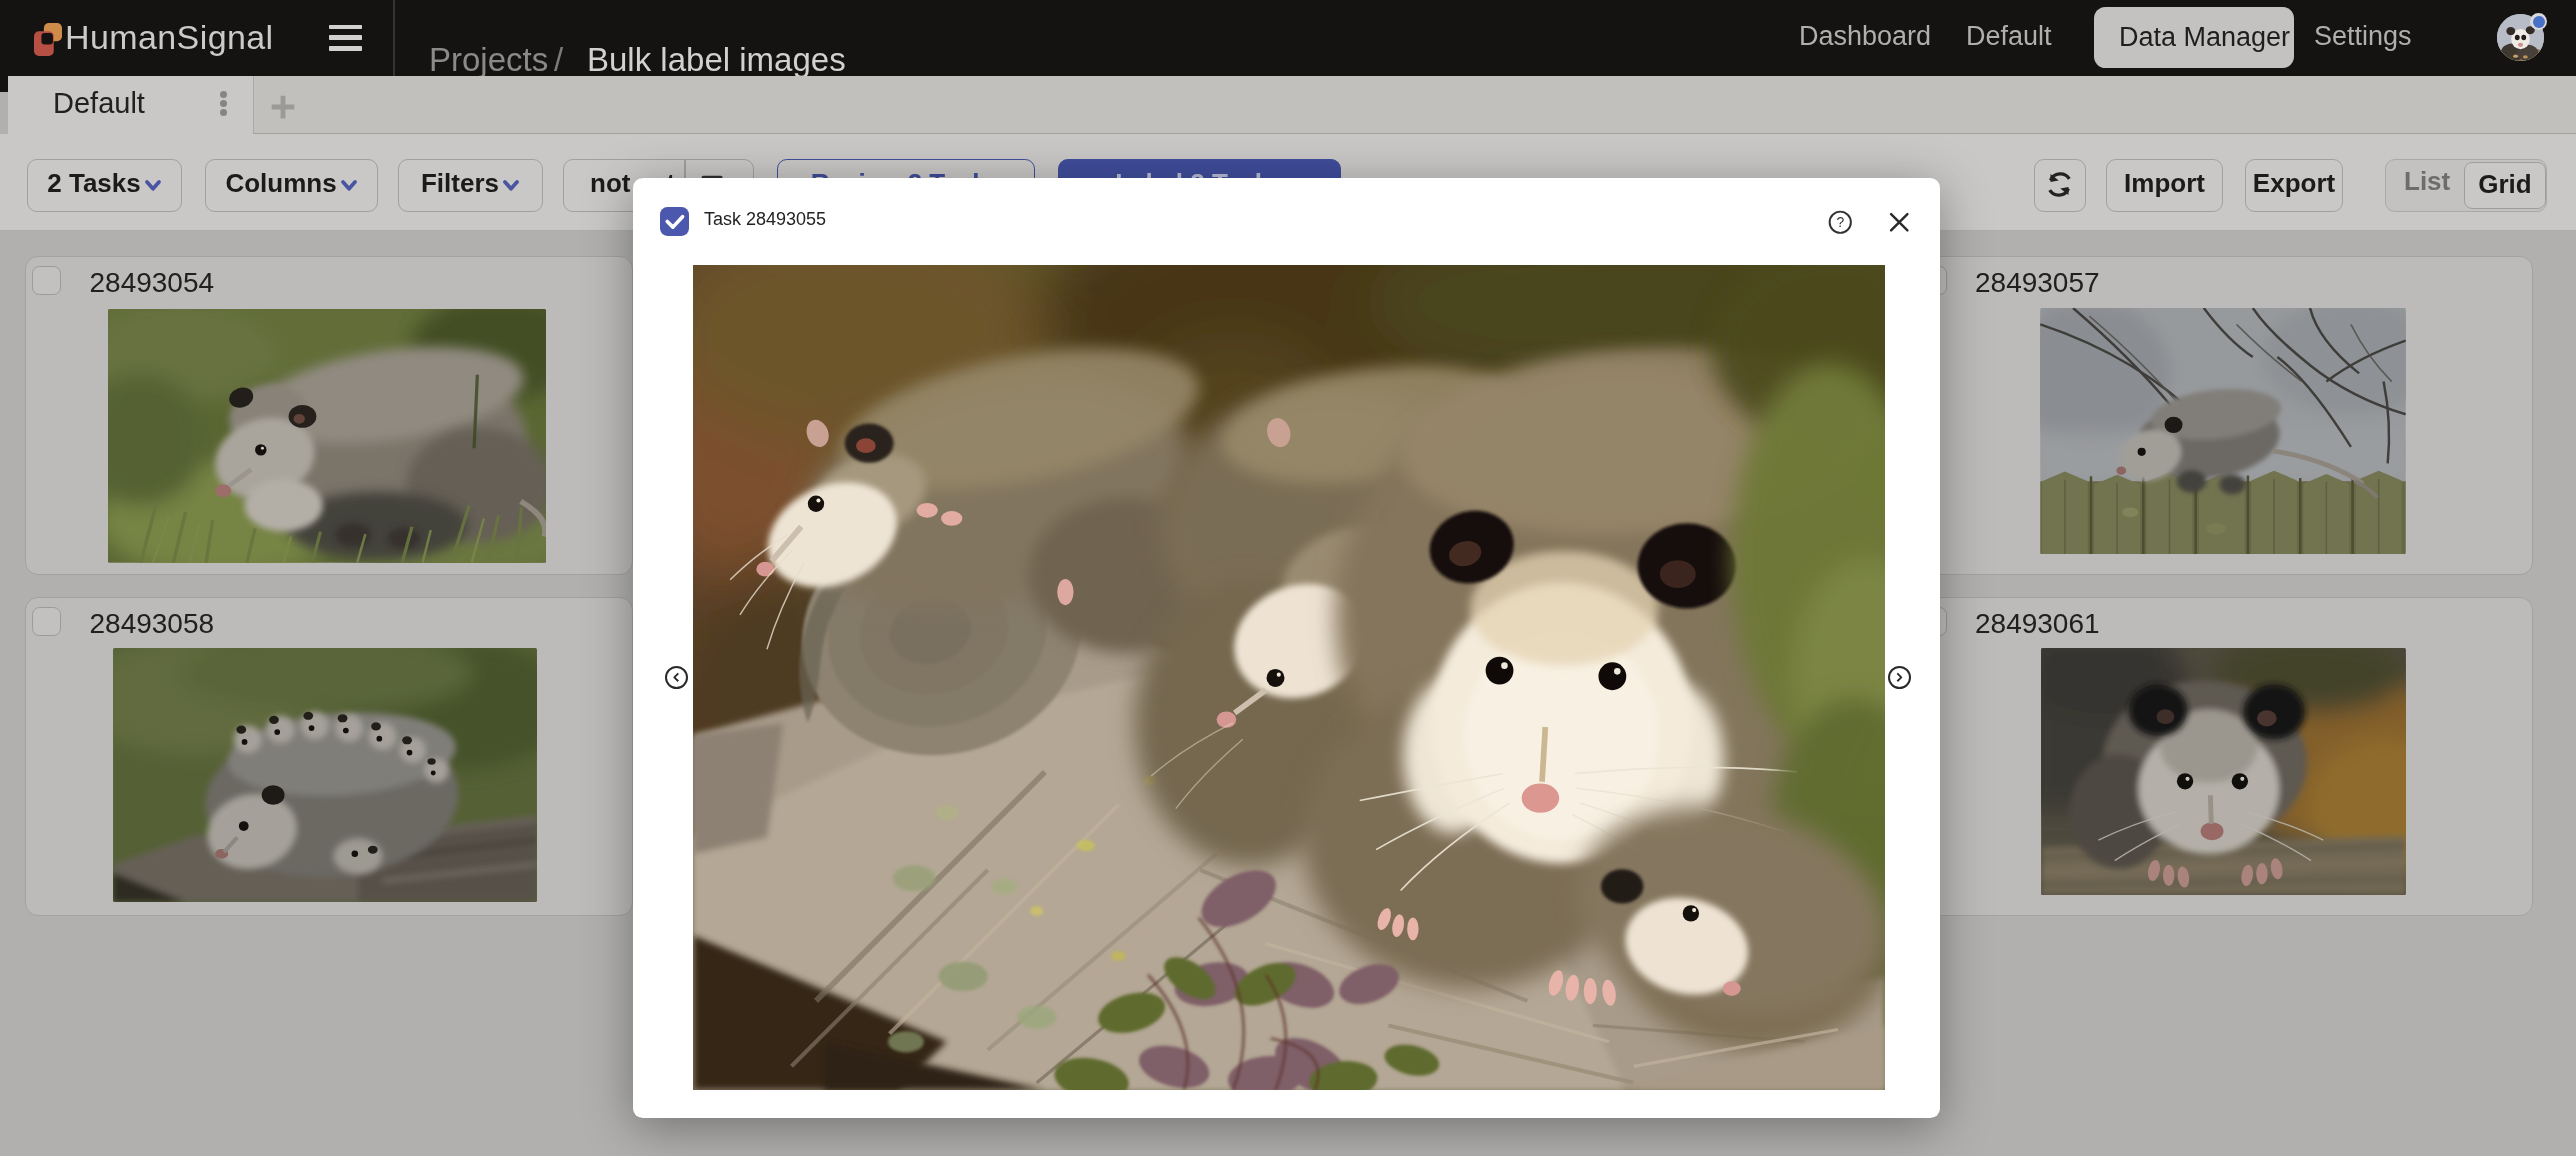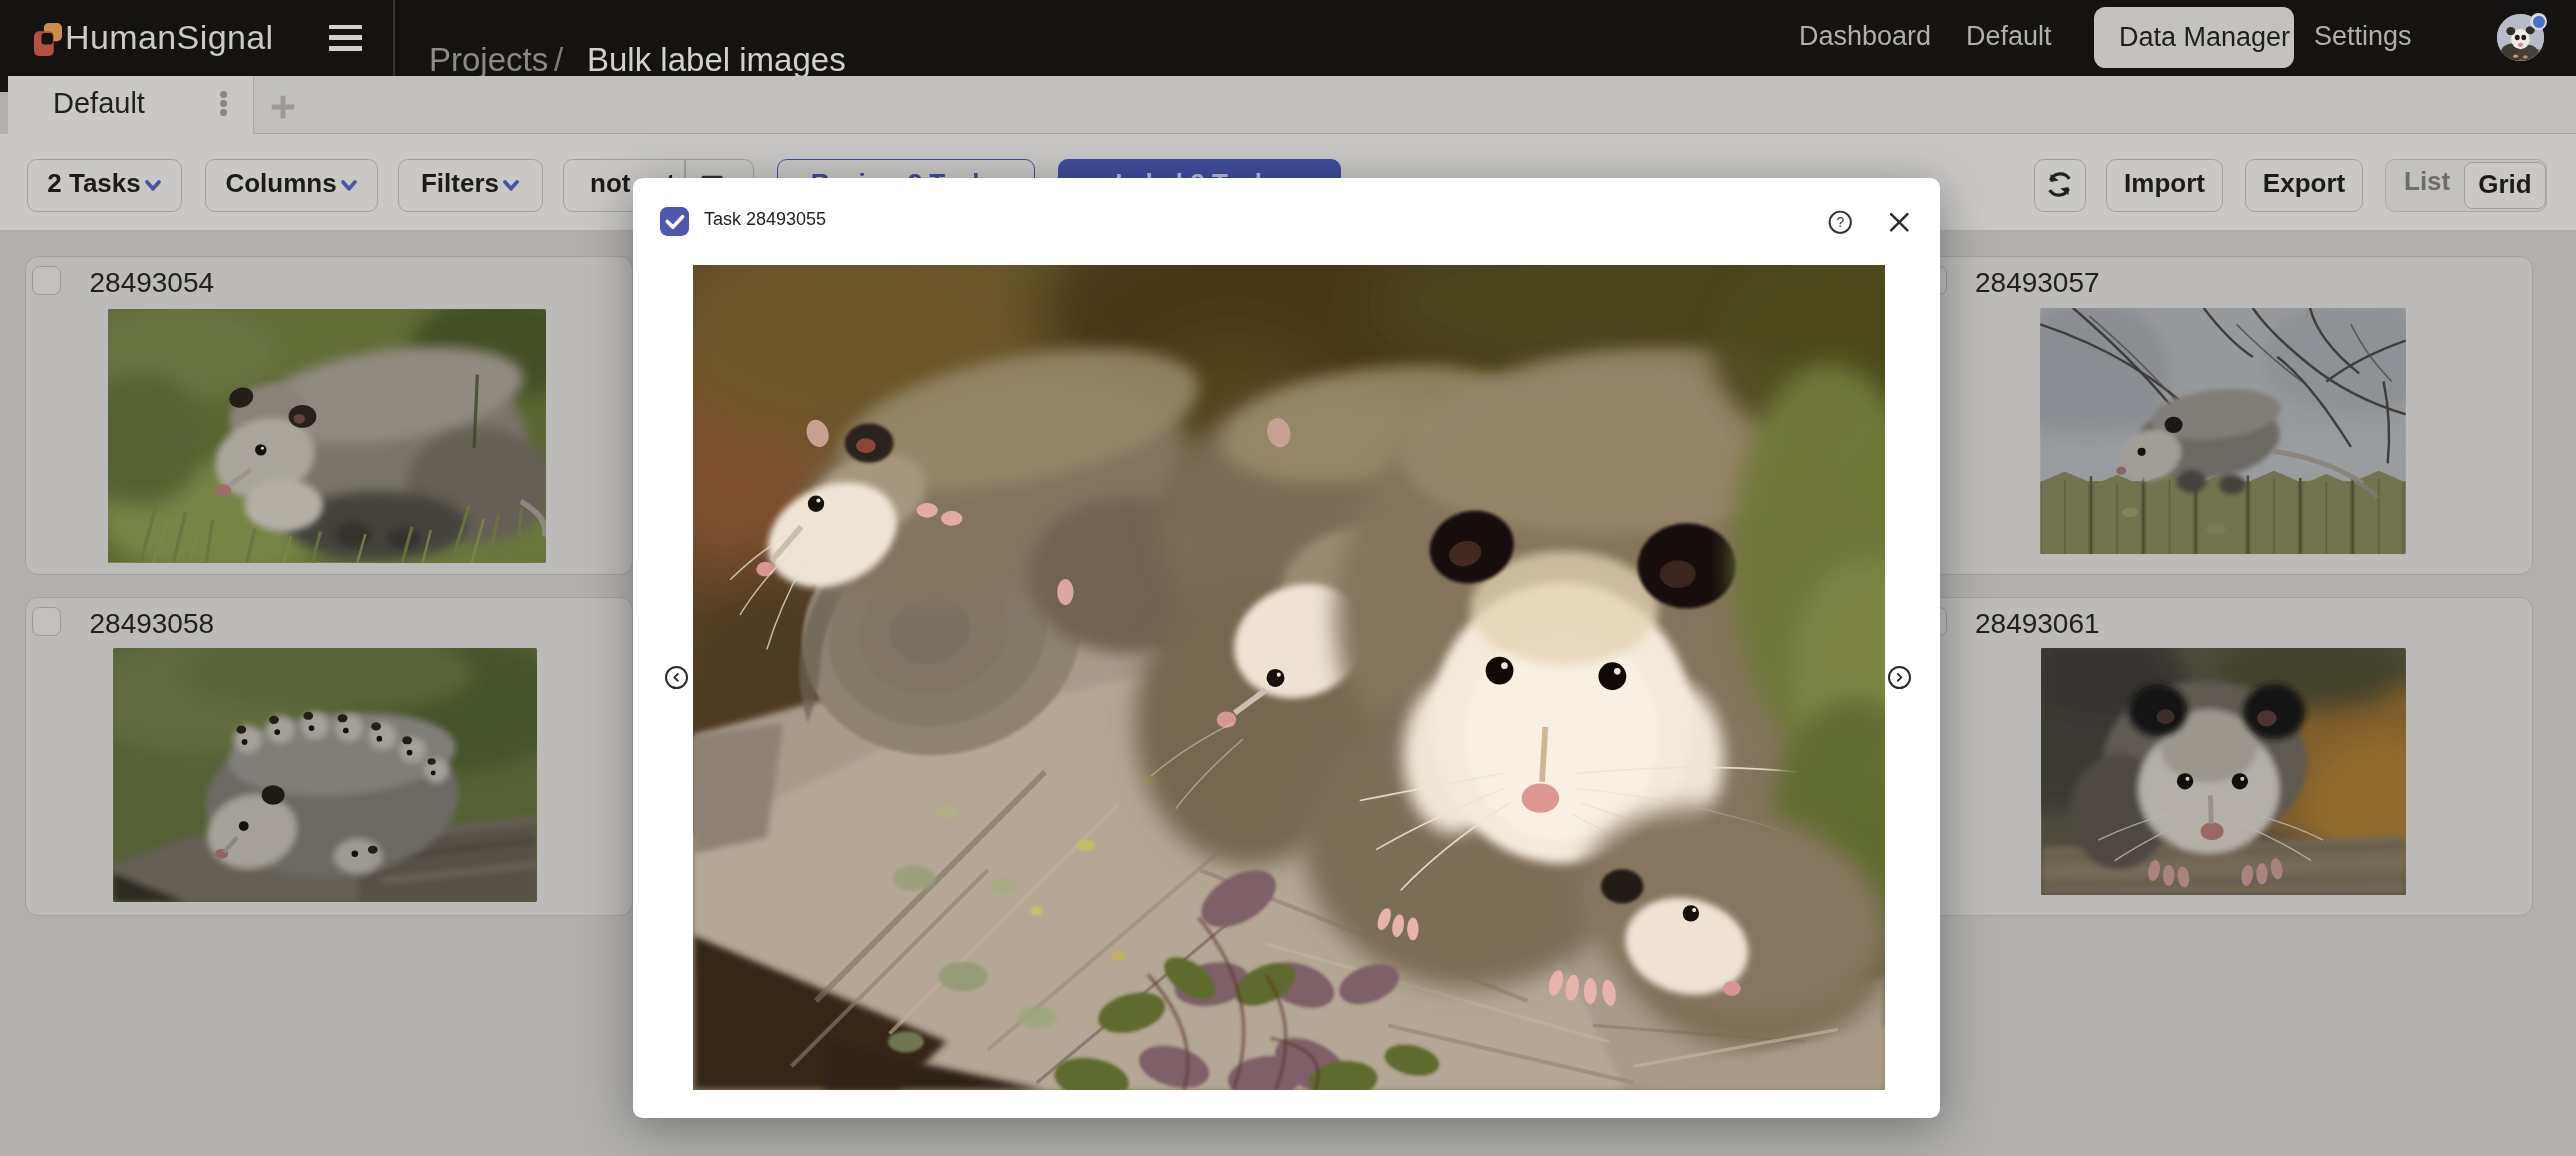--- a/index.html
+++ b/index.html
@@ -148,21 +148,21 @@
       <g fill="none" stroke="#222220" stroke-width="4">
         <path d="M31 12 A13 13 0 0 0 8 14"></path>
         <path d="M7 26 A13 13 0 0 0 30 24"></path>
       </g>
       <path d="M8 6 L8 16 L18 14 Z" fill="#222220"></path>
       <path d="M30 32 L30 22 L20 24 Z" fill="#222220"></path>
     </svg>
   <div class="tbtn" style="left:2106px;width:117px">
       <span class="tbtxt">Import</span>
     </div>
-  <div class="tbtn" style="left:2245px;width:118px">
+  <div class="tbtn" style="left:2245px;width:98px">
       <span class="tbtxt">Export</span>
     </div>
   <div class="abs" style="left:2385px;top:24.5px;width:162px;height:53px;border:1.6px solid #aaa9a7;border-radius:9.8px;background:#c3c2c0"></div>
   <div class="abs" style="left:2404px;top:32px;font-size:26px;font-weight:700;color:#6e6d6b">List</div>
   <div class="abs" style="left:2464px;top:28px;width:82px;height:47px;background:#c9c8c6;border:1.6px solid #9f9e9c;border-radius:8.2px;font-size:26px;font-weight:700;color:#1c1b19;text-align:center;line-height:43px">Grid</div>
 </div>
 
 <div class="card" style="left:24.5px;top:256px;width:608px;height:319px">
   <div class="ccheck"></div>
   <div class="ctitle">28493054</div>

